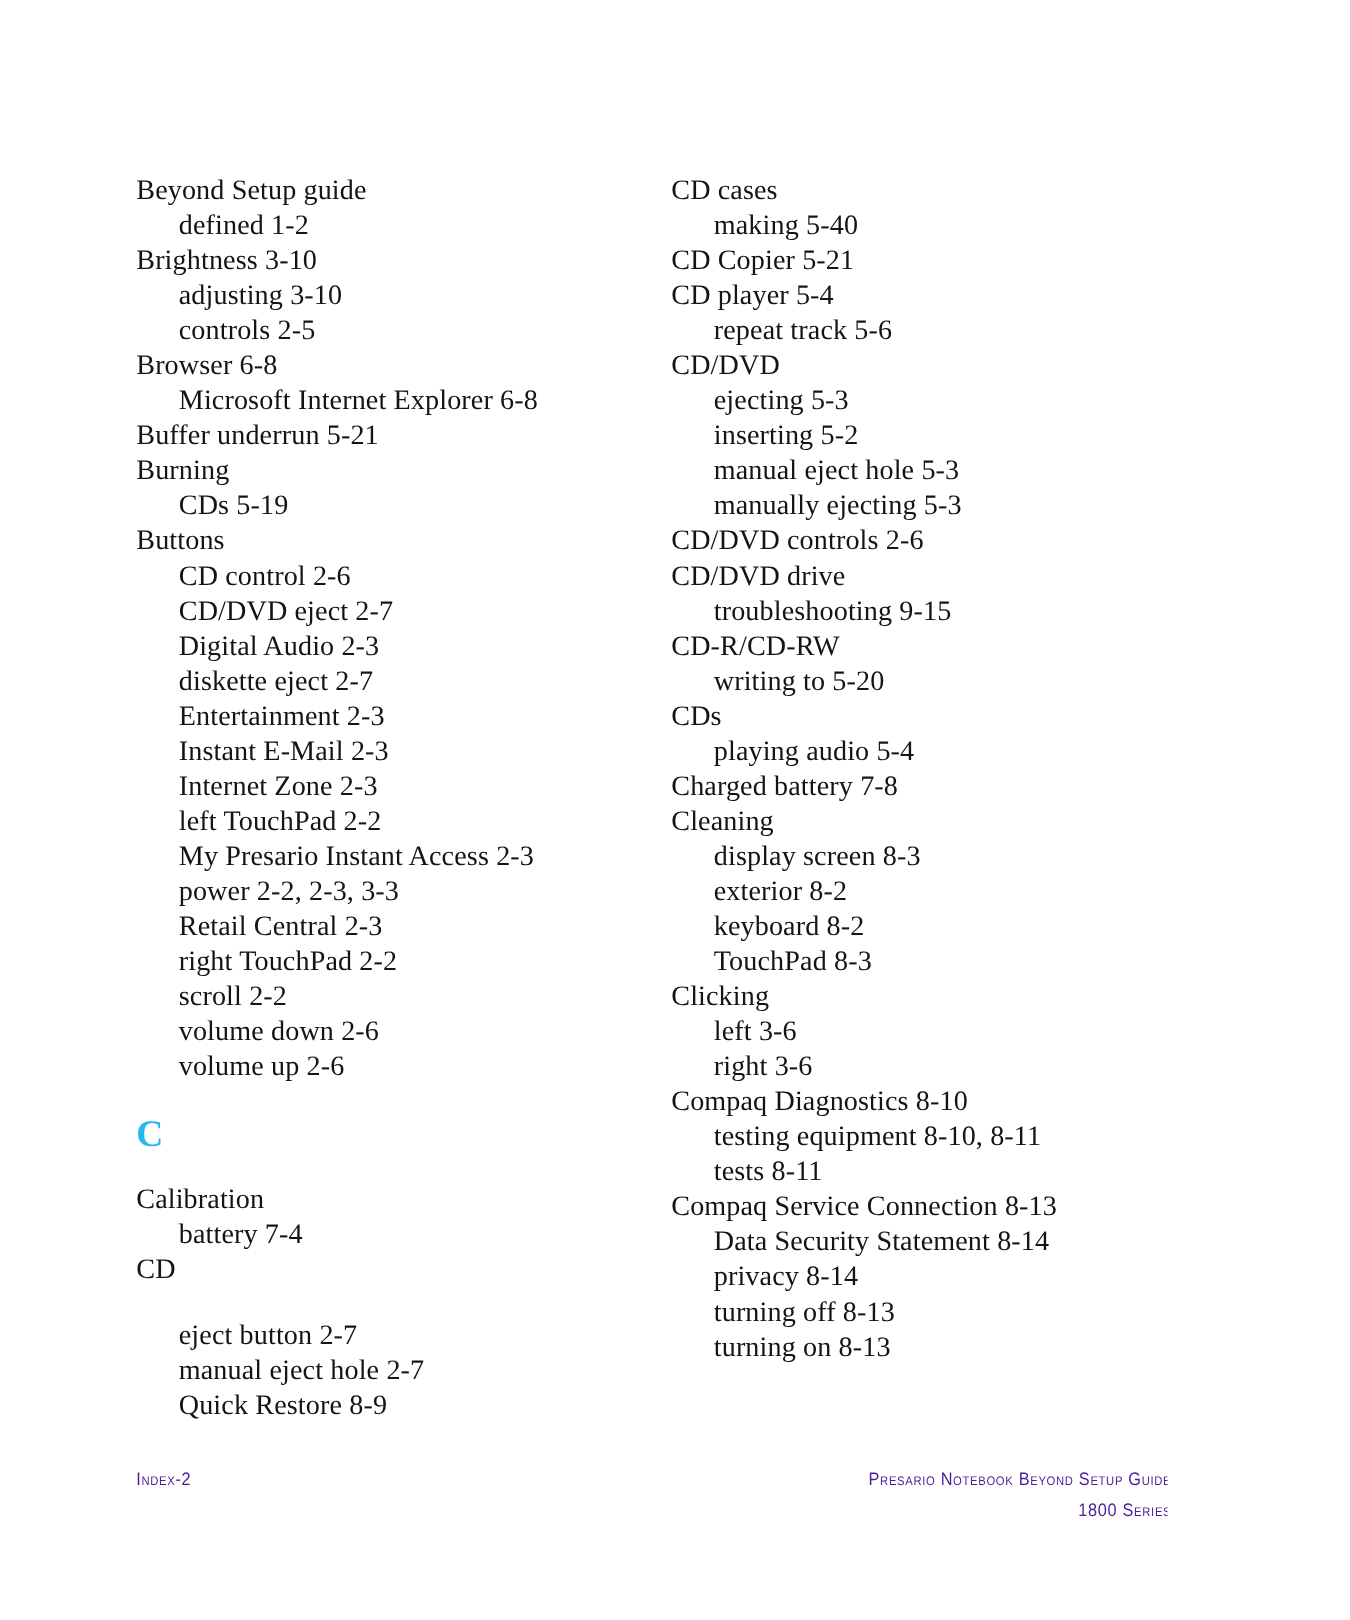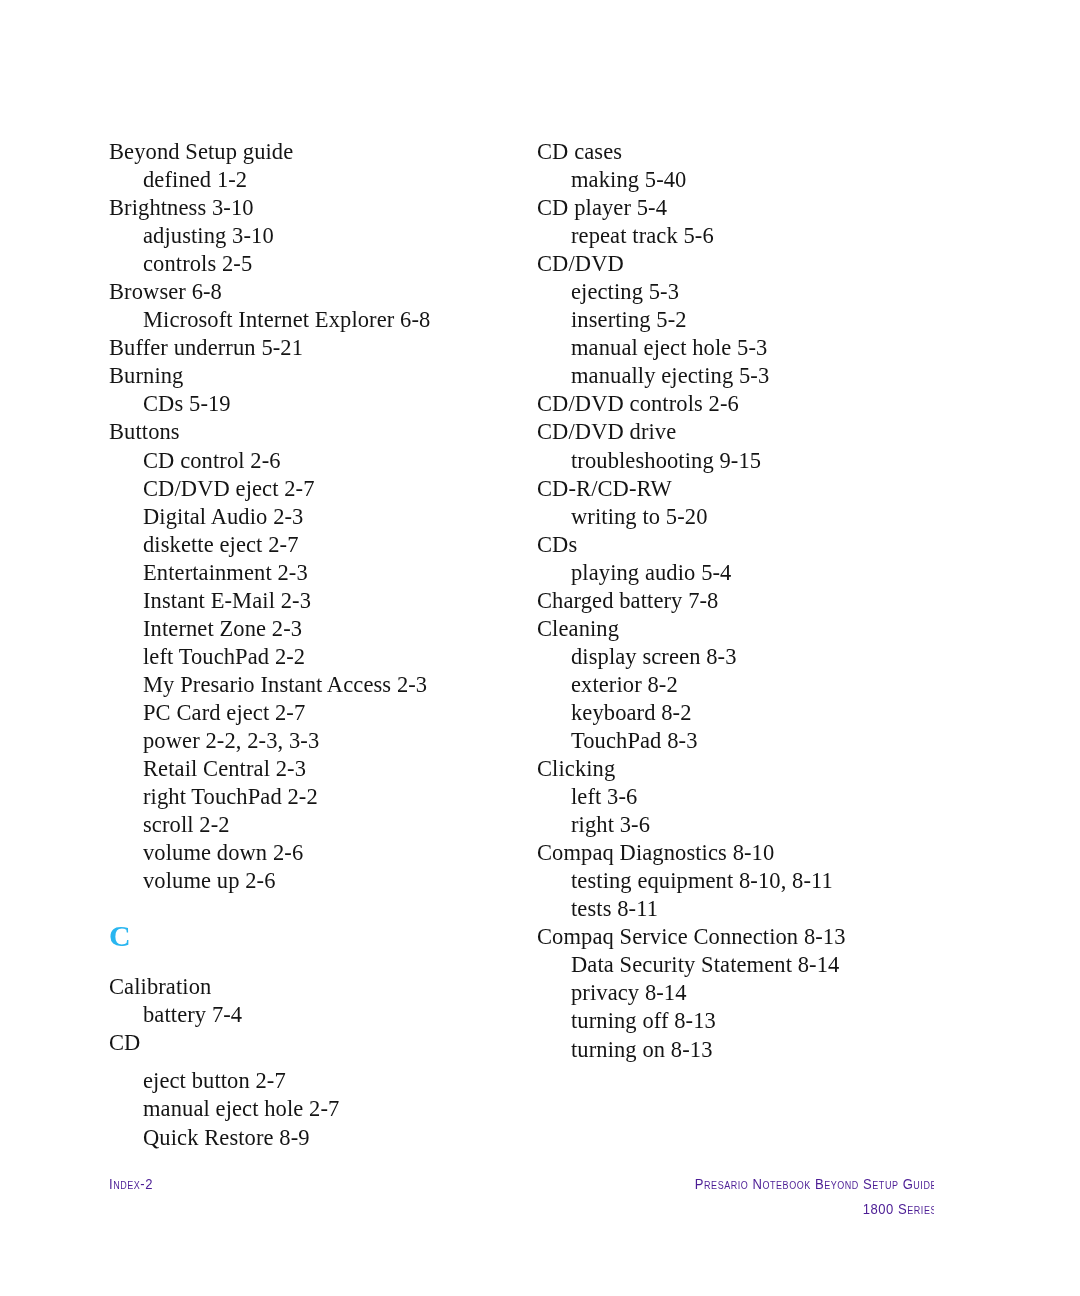--- a/index.html
+++ b/index.html
@@ -35,21 +35,21 @@
   .entry {
     font-size: 22.5px;
     line-height: 28.05px;
     white-space: nowrap;
     letter-spacing: 0.1px;
   }
   .entry.main { padding-left: 0; }
   .entry.sub  { padding-left: 34px; }
 
   
-  .entry.gap-before { margin-top: 10px; }
+  .entry.gap-before { margin-top: 25px; }
 
   
   .section-letter {
     font-size: 30px;
     line-height: 30px;
     font-weight: 700;
     color: #29b6f0;
     margin-top: 26px;
     margin-bottom: 22px;
     letter-spacing: 0.5px;
@@ -115,21 +115,20 @@
           <div class="entry main">Buttons</div>
           <div class="entry sub">CD control 2-6</div>
           <div class="entry sub">CD/DVD eject 2-7</div>
           <div class="entry sub">Digital Audio 2-3</div>
           <div class="entry sub">diskette eject 2-7</div>
           <div class="entry sub">Entertainment 2-3</div>
           <div class="entry sub">Instant E-Mail 2-3</div>
           <div class="entry sub">Internet Zone 2-3</div>
           <div class="entry sub">left TouchPad 2-2</div>
           <div class="entry sub">My Presario Instant Access 2-3</div>
-          <div class="entry sub">PC Card eject 2-7</div>
           <div class="entry sub">power 2-2, 2-3, 3-3</div>
           <div class="entry sub">Retail Central 2-3</div>
           <div class="entry sub">right TouchPad 2-2</div>
           <div class="entry sub">scroll 2-2</div>
           <div class="entry sub">volume down 2-6</div>
           <div class="entry sub">volume up 2-6</div>
         </div>
       <div class="section-letter">C</div>
       <div id="left-list-after">
           <div class="entry main">Calibration</div>
@@ -138,20 +137,21 @@
           <div class="entry sub gap-before">eject button 2-7</div>
           <div class="entry sub">manual eject hole 2-7</div>
           <div class="entry sub">Quick Restore 8-9</div>
         </div>
     </div>
 
     <div class="column right">
       <div id="right-list">
           <div class="entry main">CD cases</div>
           <div class="entry sub">making 5-40</div>
+          <div class="entry main">CD Copier 5-21</div>
           <div class="entry main">CD player 5-4</div>
           <div class="entry sub">repeat track 5-6</div>
           <div class="entry main">CD/DVD</div>
           <div class="entry sub">ejecting 5-3</div>
           <div class="entry sub">inserting 5-2</div>
           <div class="entry sub">manual eject hole 5-3</div>
           <div class="entry sub">manually ejecting 5-3</div>
           <div class="entry main">CD/DVD controls 2-6</div>
           <div class="entry main">CD/DVD drive</div>
           <div class="entry sub">troubleshooting 9-15</div>

